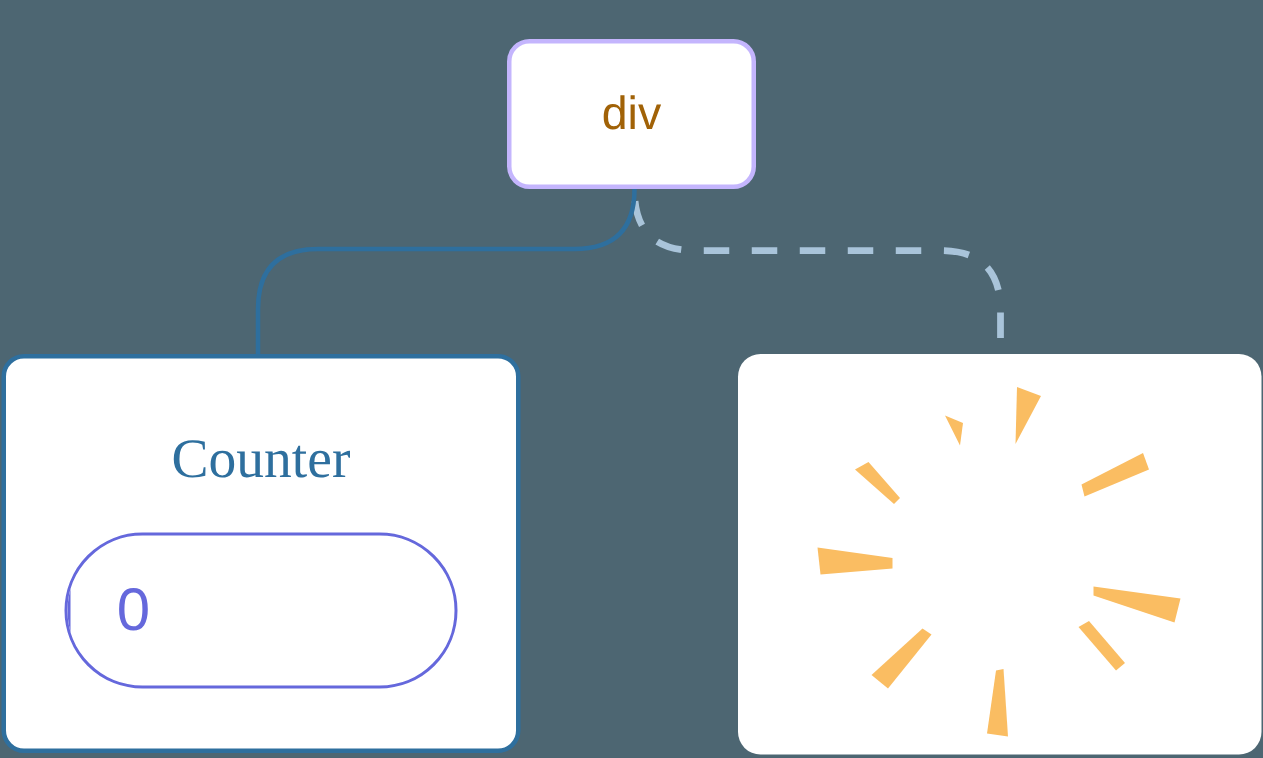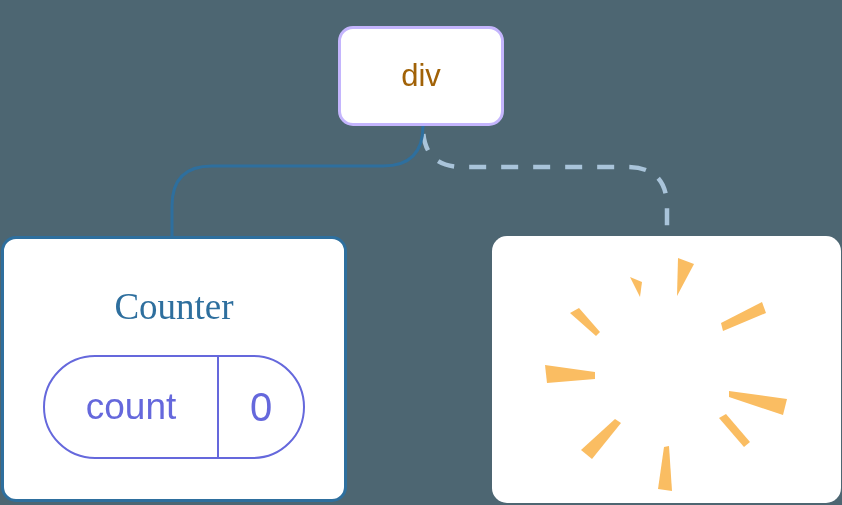--- a/index.html
+++ b/index.html
@@ -105,21 +105,20 @@
     <path d="M 423 101 L 423 126 Q 423 166 383 166 L 212 166 Q 172 166 172 206 L 172 237" fill="none" stroke-width="3" stroke="#2E6F9E"></path>
   </svg>
 
   <div class="node node-root">
     <span>div</span>
   </div>
 
   <div class="node node-counter">
     <div class="counter-title">Counter</div>
     <div class="state-pill">
-      <div class="pill-name">count</div>
       <div class="pill-divider"></div>
       <div class="pill-value">0</div>
     </div>
   </div>
 
   <div class="node node-removed">
     <svg class="burst-svg" viewBox="0 0 349 267">
       <polygon points="186,22 202,28 185,60" fill="#FABD62"></polygon>
       <polygon points="138,41 150,46 148,61" fill="#FABD62"></polygon>
       <polygon points="78,77 87,72 108,96 104,100" fill="#FABD62"></polygon>

